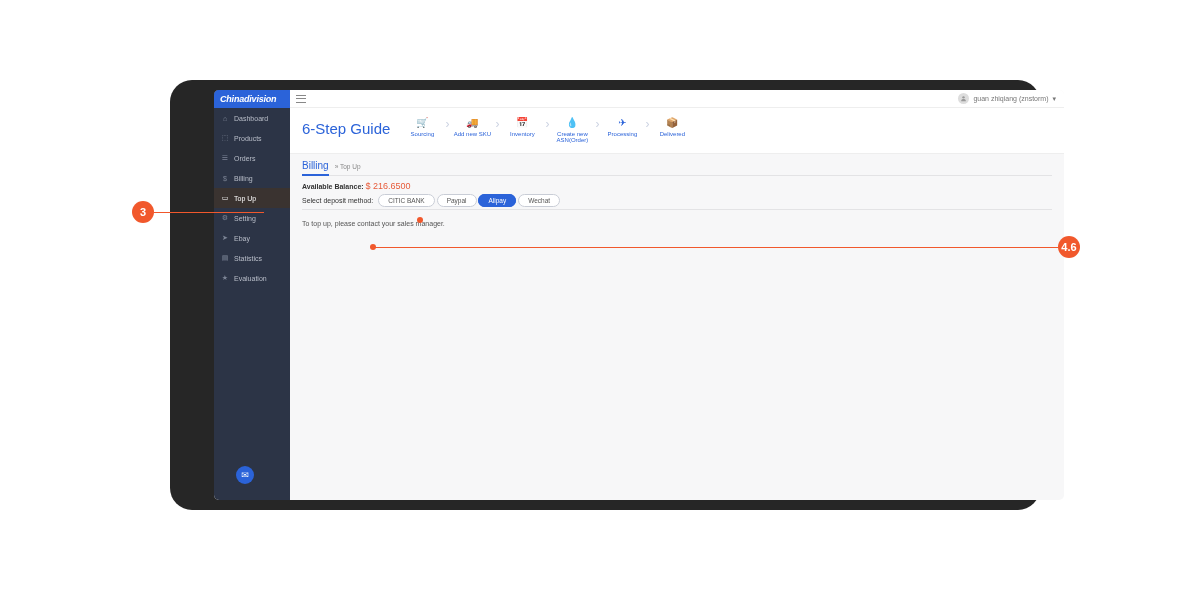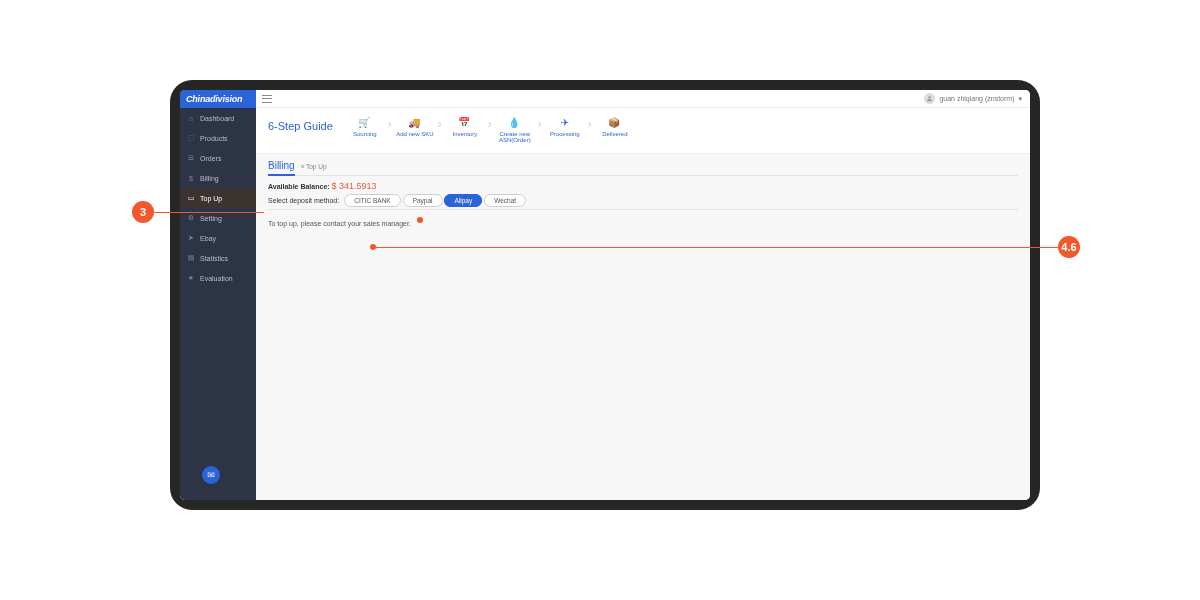--- a/index.html
+++ b/index.html
@@ -22,20 +22,21 @@
     padding: 10px;
   }
   .screen {
     width: 100%;
     height: 100%;
     background: #fff;
     border-radius: 5px;
     display: flex;
     overflow: hidden;
     position: relative;
+    margin-left: 34px;
   }
   .sidebar {
     width: 76px;
     background: #2c3446;
     color: #b9bec9;
     font-size: 7px;
     display: flex;
     flex-direction: column;
   }
   .logo {
@@ -111,21 +112,21 @@
     color: #999;
   }
   .guide-strip {
     background: #fff;
     border-bottom: 1px solid #eee;
     padding: 7px 12px 10px;
     display: flex;
     align-items: flex-start;
     gap: 12px;
   }
-  .guide-title { color: #2b63d9; font-size: 11px; padding-top: 5px; }
+  .guide-title { color: #2b63d9; font-size: 15px; padding-top: 5px; }
   .steps { display: flex; align-items: flex-start; gap: 3px; }
   .step {
     display: flex; flex-direction: column; align-items: center;
     width: 40px;
     color: #2b63d9;
     font-size: 6px;
     text-align: center;
     gap: 2px;
   }
   .step-icon {
@@ -322,21 +323,21 @@
       </div>
 
       <div class="content">
         <div class="page-title-row">
           <span class="page-title">Billing</span>
           <span class="crumb">» Top Up</span>
         </div>
 
         <div class="balance-row">
           <b>Available Balance:</b>
-          <span class="balance-val">$ 341.5913</span>
+          <span class="balance-val">$ 216.6500</span>
         </div>
 
         <div class="method-row">
           <span class="method-label">Select deposit method:</span>
           <span id="pills"><span class="pill">CITIC BANK</span> <span class="pill">Paypal</span> <span class="pill selected">Alipay</span> <span class="pill">Wechat</span> </span>
         </div>
 
         <div class="note">To top up, please contact your sales manager.</div>
       </div>
     </main>

